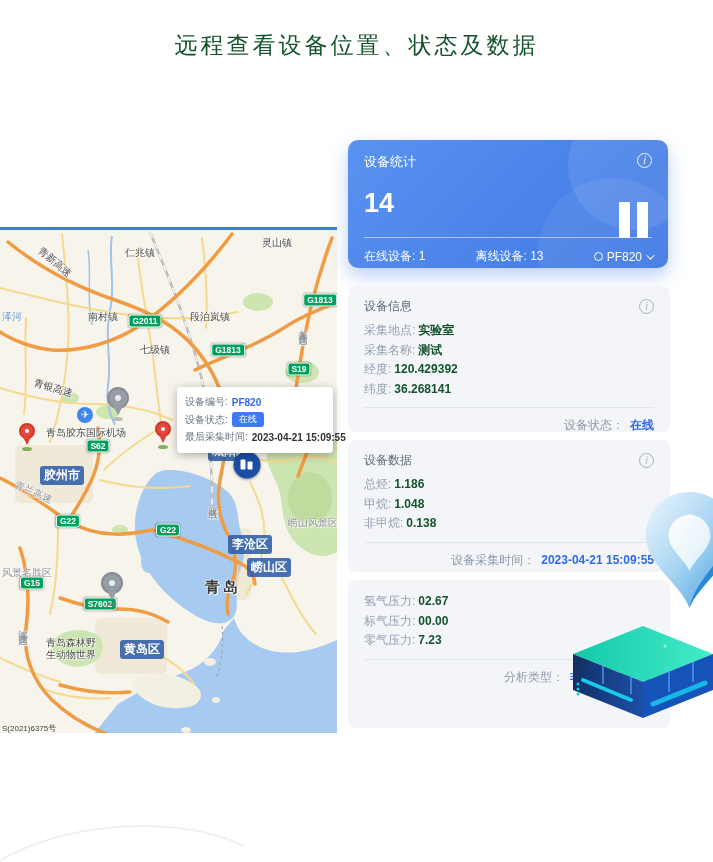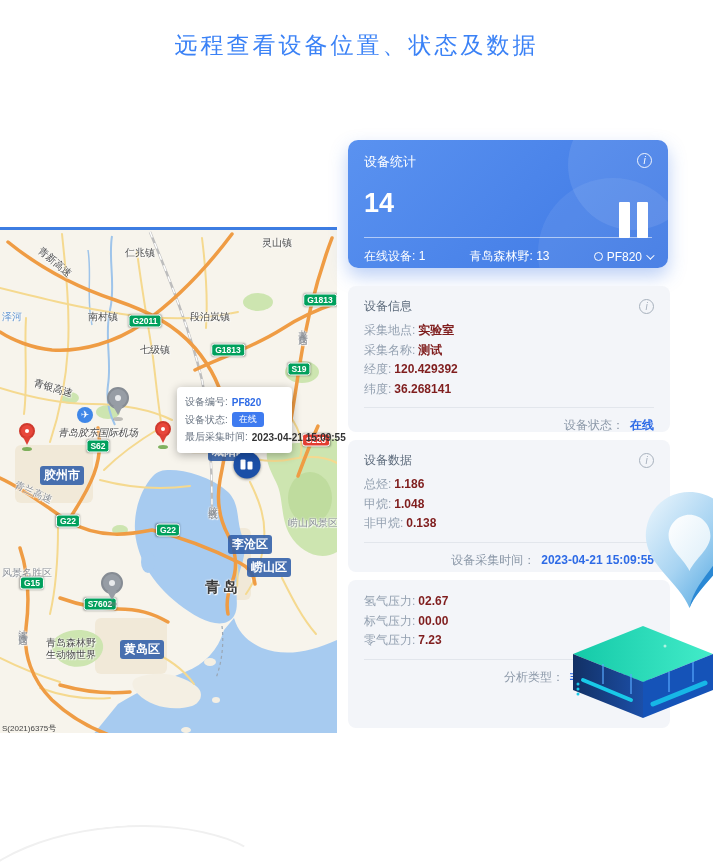--- a/index.html
+++ b/index.html
@@ -2,21 +2,21 @@
 <html><head>
 <meta charset="utf-8">
 <style>
   * { margin:0; padding:0; box-sizing:border-box; }
   html,body { width:713px; height:862px; }
   body { font-family:"Liberation Sans","DejaVu Sans",sans-serif; background:#fff; position:relative; overflow:hidden; }
 
   
   .hero { text-align:center; padding-top:16px; }
   .hero h1 { color:#1659dd; font-size:46px; font-weight:bold; letter-spacing:8px; }
-  .hero p  { color:#3b82f6; font-size:23px; letter-spacing:3px; margin-top:14px; }
+  .hero p  { color:#14532d; font-size:23px; letter-spacing:3px; margin-top:14px; }
 
   
   .map { position:absolute; left:0; top:227px; width:337px; height:506px;
          background:#f7f4ec; border-top:3px solid #3d7de2; overflow:hidden; }
   .map svg { position:absolute; left:0; top:0; }
 
   .ml { position:absolute; font-size:10px; color:#4a4a4a; white-space:nowrap;
         text-shadow:0 0 2px #fff,0 0 2px #fff,1px 1px 1px #fff; transform-origin:left top; z-index:3; }
   .ml.district { background:rgba(47,93,168,.88); color:#fff; padding:1px 4px; border-radius:3px;
                  font-size:12px; font-weight:bold; text-shadow:none; }
@@ -48,21 +48,21 @@
   .mk.pin-gray .pin-shadow { top:28px; background:rgba(120,120,120,.45); }
   .mk.poi-blue { width:27px; height:27px; background:#1b4fa7; border-radius:50%; box-shadow:0 1px 3px rgba(0,0,0,.4); }
   .mk.poi-blue::before { content:''; position:absolute; left:7px; top:8px; width:5px; height:10px;
                          background:#fff; border-radius:1px; }
   .mk.poi-blue::after { content:''; position:absolute; left:14px; top:10px; width:5px; height:8px;
                         background:#fff; border-radius:1px; }
   .mk.airport { width:16px; height:16px; background:#3f87e8; border-radius:50%; color:#fff;
                 font-size:10px; line-height:16px; text-align:center; }
 
   
-  .popup { position:absolute; left:177px; top:387px; width:115px; background:#fff; border-radius:4px;
+  .popup { position:absolute; left:177px; top:387px; width:156px; background:#fff; border-radius:4px;
            box-shadow:0 2px 10px rgba(0,0,0,.3); padding:5px 8px 6px; z-index:10; font-size:10px; }
   .popup .prow { display:flex; align-items:center; margin:3px 0; color:#6b7684; white-space:nowrap; }
   .popup .pv { color:#2e6be6; margin-left:4px; font-weight:bold; }
   .popup .pill { background:#3e7bf0; color:#fff; border-radius:3px; padding:1px 7px; margin-left:4px; font-size:9px; }
   .popup .ptime { color:#333; margin-left:4px; font-weight:bold; }
 
   
   .stats { position:absolute; left:348px; top:140px; width:320px; height:128px; border-radius:10px;
            background:linear-gradient(135deg,#5a92f0,#3e78e4); color:#fff; padding:13px 16px;
            box-shadow:0 8px 18px rgba(62,120,228,.35); overflow:hidden; z-index:2; }
@@ -84,21 +84,21 @@
   .info-i { width:15px; height:15px; border:1px solid rgba(255,255,255,.9); border-radius:50%;
             font-size:10px; line-height:13px; text-align:center; font-style:italic; cursor:pointer; }
   .info-i::before { content:'i'; }
   .card .info-i { border-color:#a7b1bd; color:#a7b1bd; }
 
   .card { position:absolute; left:348px; width:322px; background:#f3f5f9; border-radius:8px;
           padding:12px 16px; z-index:2; }
   .card .chead { display:flex; justify-content:space-between; align-items:center;
                  font-size:12px; color:#5d6b7c; margin-bottom:6px; }
   .card .row { font-size:12px; color:#93a0b0; line-height:19.5px; }
-  .card .row b { color:#7f1d1d; margin-left:3px; font-weight:bold;text-align:center; }
+  .card .row b { color:#14532d; margin-left:3px; font-weight:bold;text-align:center; }
   .card .cdiv { height:1px; background:#e2e6ec; margin:8px 0 9px; }
   .card .cfoot { text-align:right; font-size:12px; color:#8b98a8; }
   .card .cfoot .blue { color:#2e6be6; font-weight:bold; margin-left:6px; }
 
   
   .pin3d { position:absolute; left:642px; top:490px; z-index:8; }
   .srv3d { position:absolute; left:573px; top:626px; z-index:9; }
   .swoosh { position:absolute; left:-40px; top:826px; width:320px; height:150px;
             border:2px solid #f0f0f0; border-color:#f0f0f0 transparent transparent transparent;
             border-radius:50%; transform:rotate(-5deg); z-index:0; }
@@ -181,21 +181,21 @@
       <path d="M318,196 C310,214 304,230 298,246"></path>
       <path d="M60,455 C85,462 108,464 130,462"></path>
       <path d="M226,182 C248,190 270,192 290,186"></path>
     </g>
   </svg>
 <span class="ml town" style="left: 125px; top: 16px;">仁兆镇</span>
     <span class="ml town" style="left: 262px; top: 6px;">灵山镇</span>
     <span class="ml town" style="left: 88px; top: 80px;">南村镇</span>
     <span class="ml town" style="left: 190px; top: 80px;">段泊岚镇</span>
     <span class="ml town" style="left: 140px; top: 113px;">七级镇</span>
-    <span class="ml town" style="left: 58px; top: 196px; font-style: italic;">青岛胶东国际机场</span>
+    <span class="ml town" style="left: 46px; top: 196px;">青岛胶东国际机场</span>
     <span class="ml district" style="left: 40px; top: 236px;">胶州市</span>
     <span class="ml district" style="left: 208px; top: 212px;">城阳区</span>
     <span class="ml district" style="left: 228px; top: 305px; text-align: right;">李沧区</span>
     <span class="ml district" style="left: 247px; top: 328px;">崂山区</span>
     <span class="ml district" style="left: 120px; top: 410px;">黄岛区</span>
     <span class="ml city" style="left: 205px; top: 348px;">青岛</span>
     <span class="ml gray" style="left: 288px; top: 286px;">崂山风景区</span>
     <span class="ml gray" style="left: 2px; top: 336px;">风景名胜区</span>
     <span class="ml town" style="left: 46px; top: 406px;">青岛森林野</span>
     <span class="ml town" style="left: 46px; top: 418px;">生动物世界</span>
@@ -258,21 +258,21 @@
       <i></i>
       <i></i>
     </div>
   <div class="sdiv"></div>
   <div class="sfoot">
     <span>
       <span>在线设备:</span>
       <span>1</span>
     </span>
     <span>
-      <span>青岛森林野:</span>
+      <span>离线设备:</span>
       <span>13</span>
     </span>
     <span class="sel">
       <span class="cir"></span>
       <span>PF820</span>
       <span class="chev"></span>
     </span>
   </div>
 </div>
 

